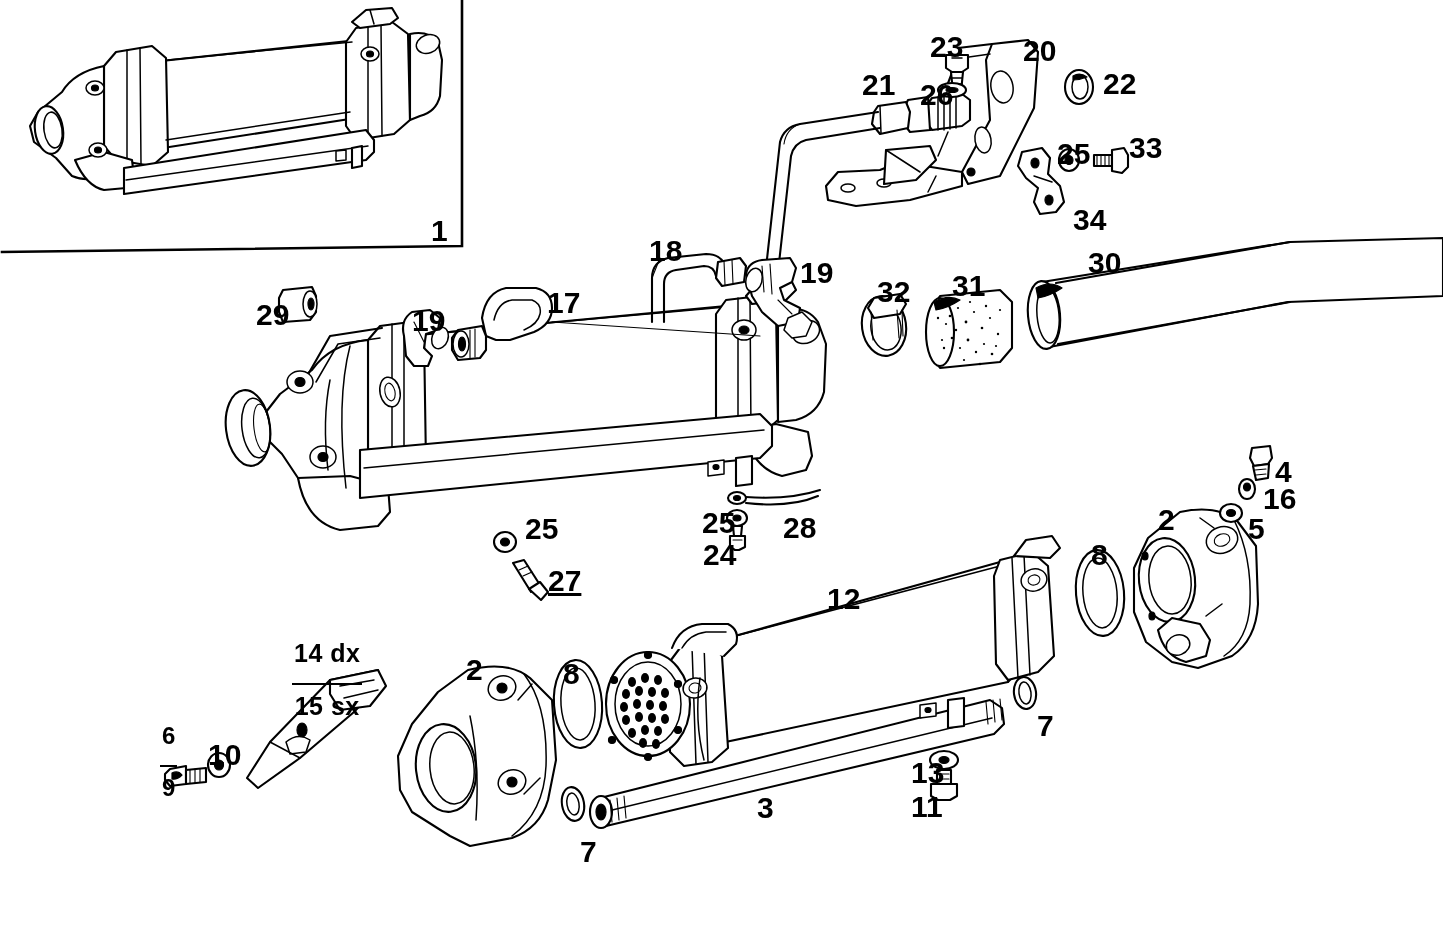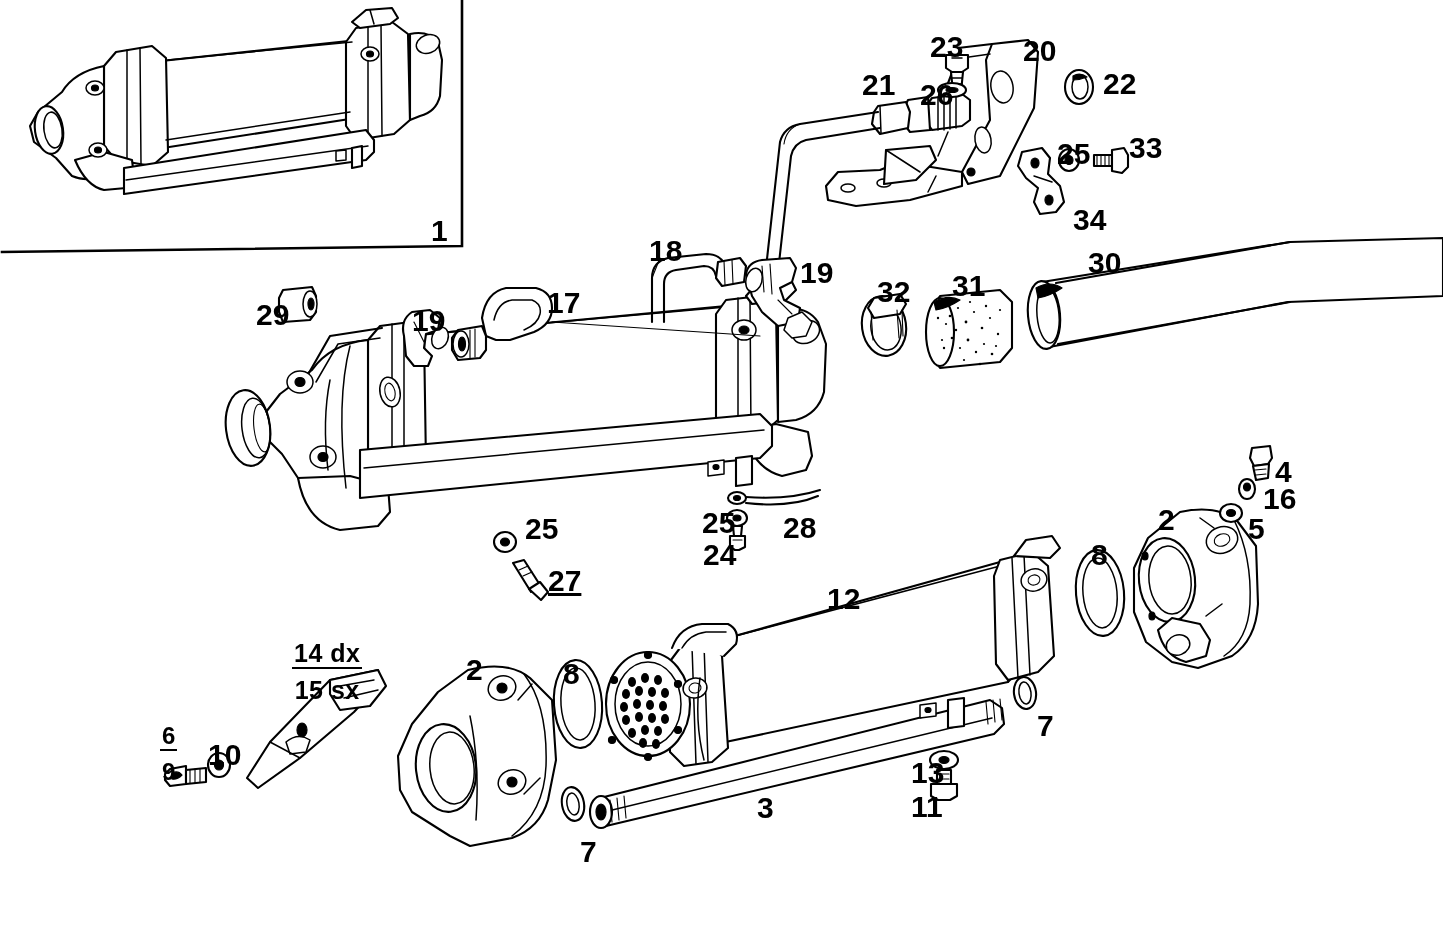--- a/index.html
+++ b/index.html
@@ -84,21 +84,21 @@
     white-space: nowrap;
     user-select: none;
   }
   .callout.frac {
     text-align: center;
     font-size: 24px;
   }
   .callout.frac .num {
     display: block;
     border-bottom: 2.4px solid #000;
-    padding: 0 2px 1px 2px;
+    padding: 0 2px 17px 2px;
   }
   .callout.frac .den {
     display: block;
     padding-top: 9px;
   }
   .callout.frac-wide { font-size: 25px; letter-spacing: 0.5px; }
 </style>
 </head>
 <body>
 

